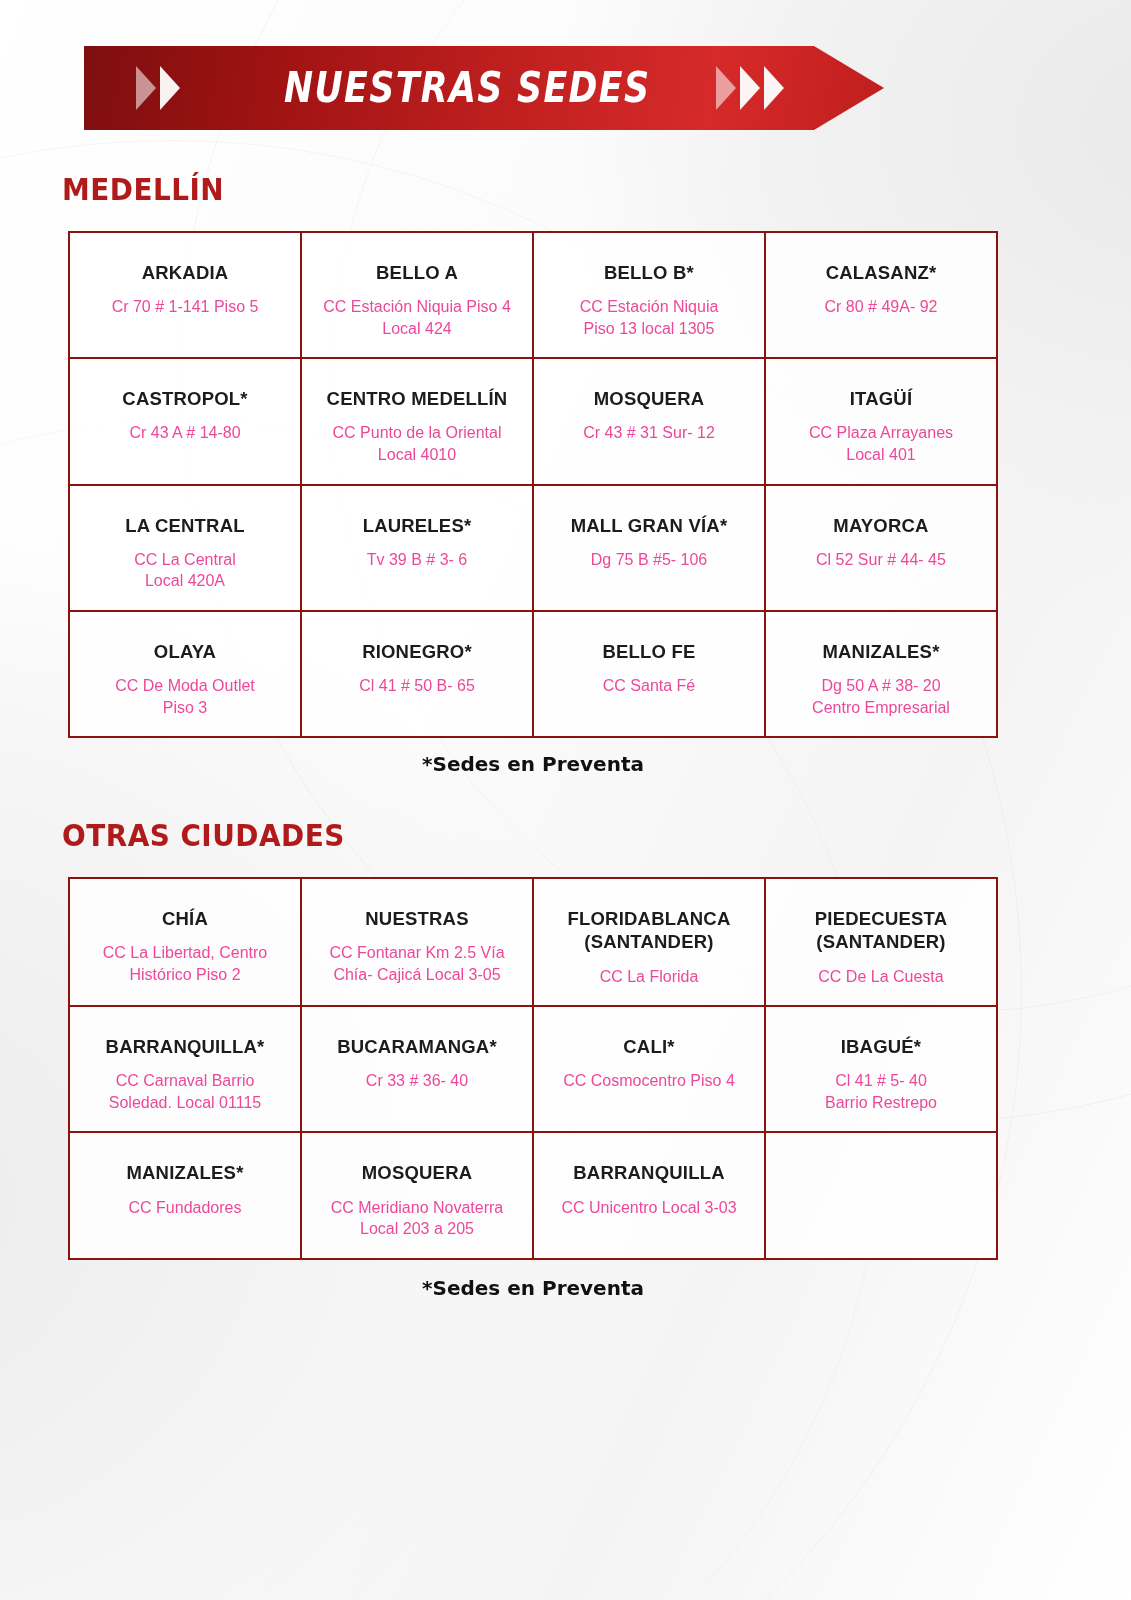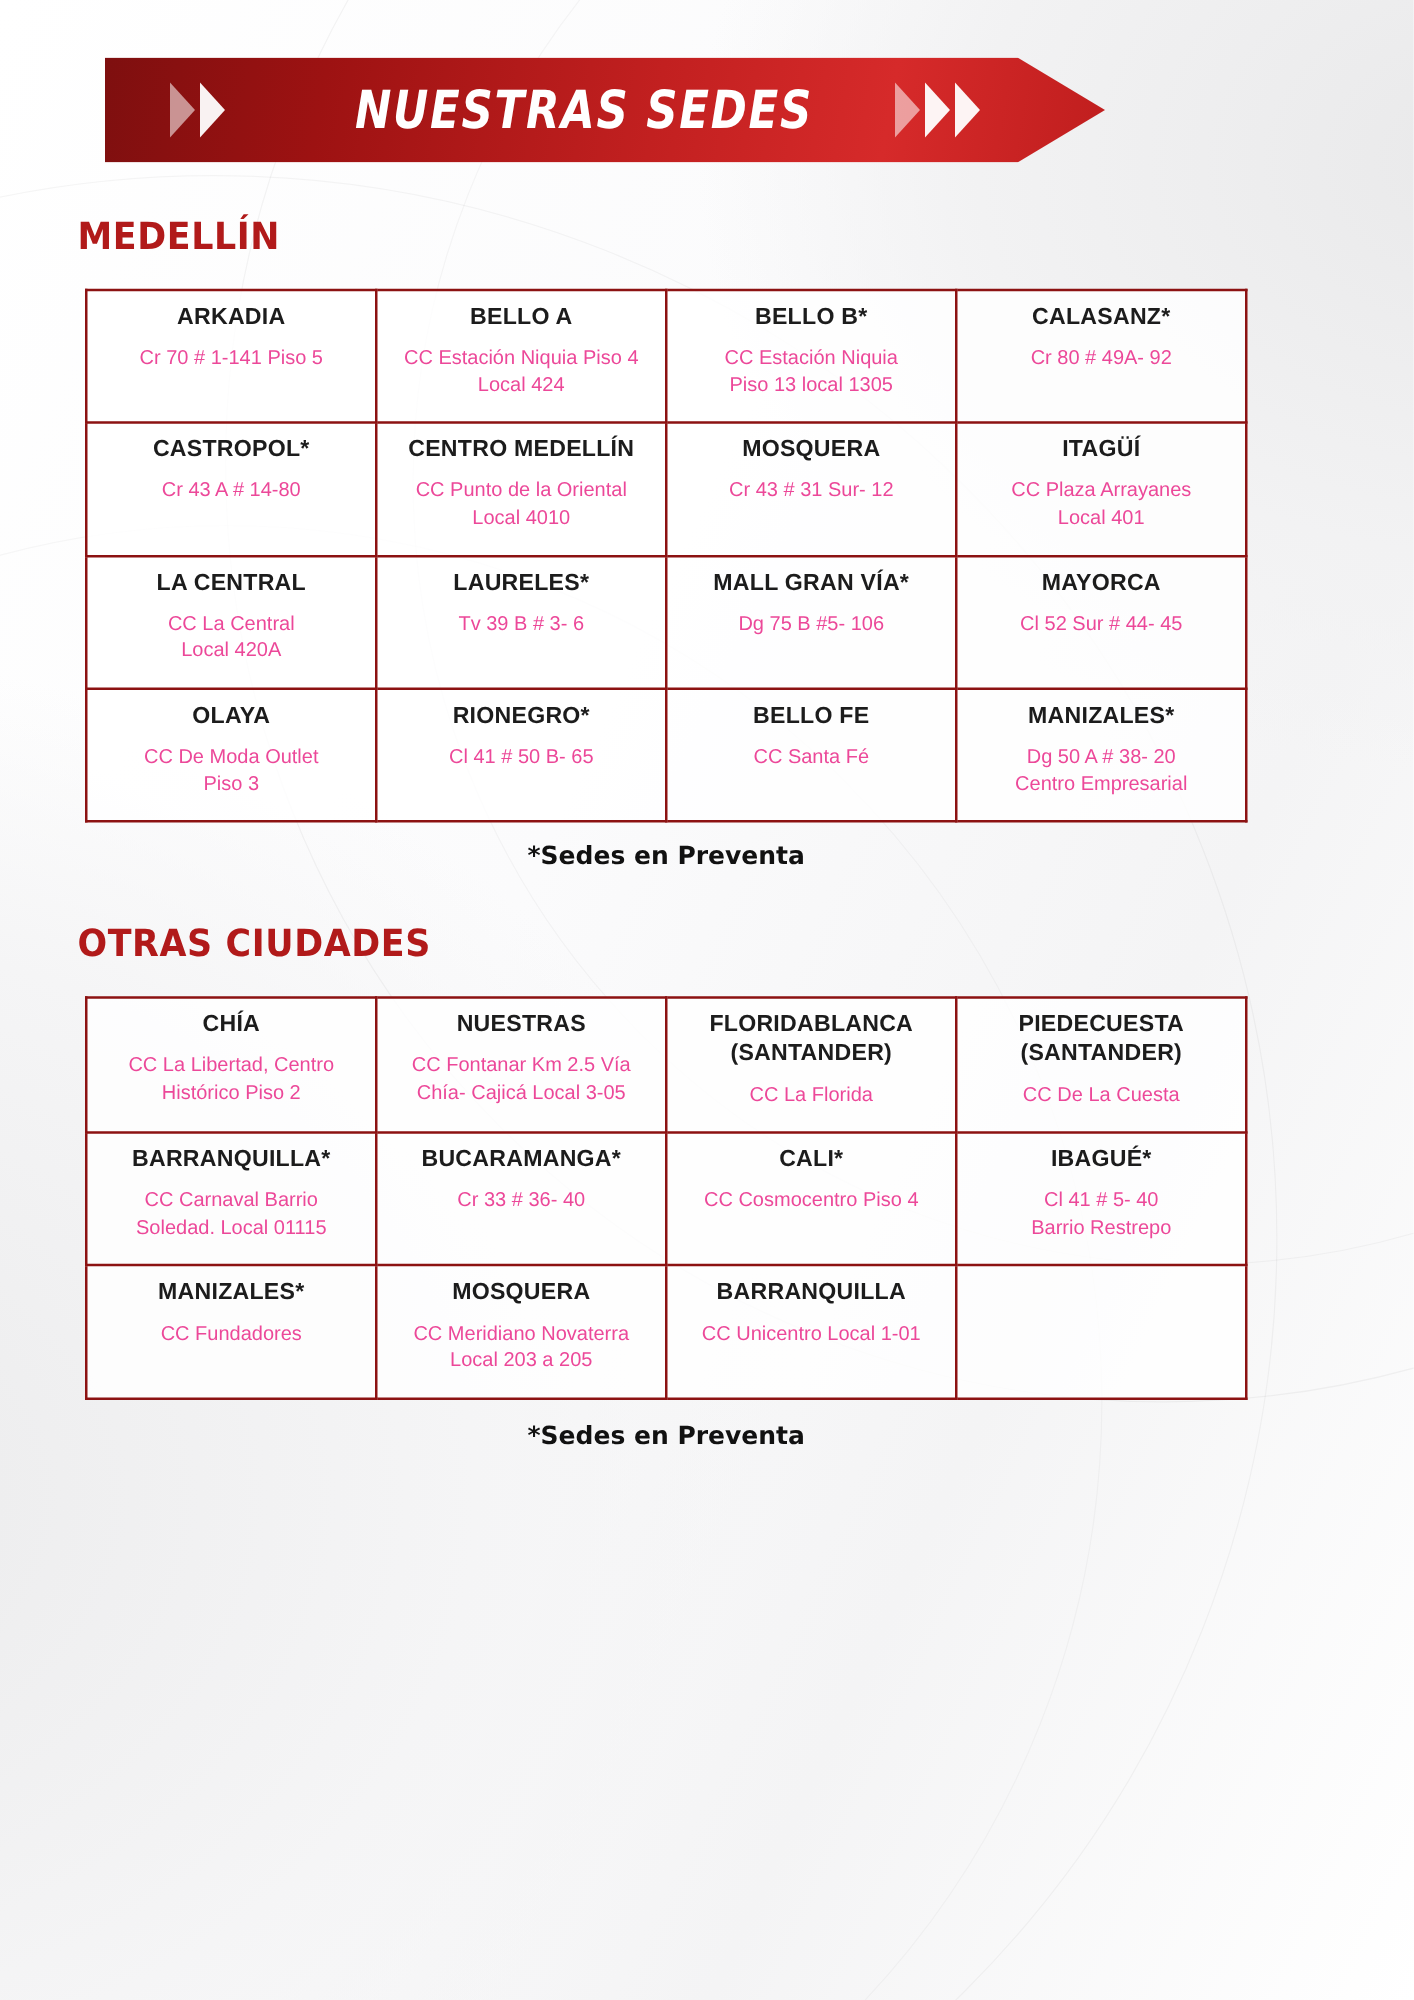--- a/index.html
+++ b/index.html
@@ -114,21 +114,21 @@
     width: 930px;
   }
   table.sedes {
     border-collapse: collapse;
     width: 930px;
     table-layout: fixed;
   }
   table.sedes td {
     border: 2px solid #8c1212;
     vertical-align: top;
-    padding: 8px 10px 18px 10px;
+    padding: 28px 10px 18px 10px;
     text-align: center;
     background: rgba(255,255,255,0.82);
     margin-left: 43px;
   }
   .cell-name {
     font-size: 18.5px;
     font-weight: bold;
     color: #1c1c1c;
     line-height: 1.25;
     letter-spacing: 0.2px;
@@ -319,21 +319,21 @@
             <div class="cell-name">MANIZALES*</div>
             <div class="cell-addr">CC Fundadores</div>
           </td>
           <td>
             <div class="cell-name">MOSQUERA</div>
             <div class="cell-addr">CC Meridiano Novaterra
 Local 203 a 205</div>
           </td>
           <td>
             <div class="cell-name">BARRANQUILLA</div>
-            <div class="cell-addr">CC Unicentro Local 1-01</div>
+            <div class="cell-addr">CC Unicentro Local 3-03</div>
           </td>
           <td class="empty-cell">
             <div class="cell-name"></div>
             <div class="cell-addr"></div>
           </td>
         </tr>
       </tbody>
     </table>
   </div>
   <div class="footnote second">*Sedes en Preventa</div>

